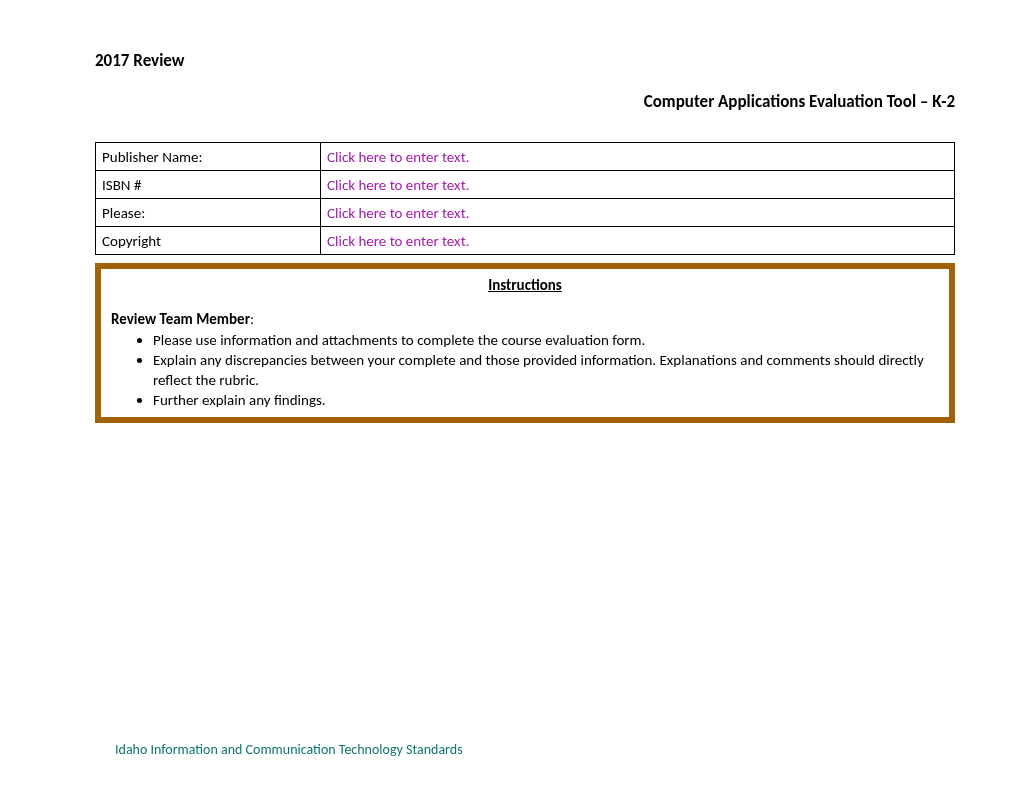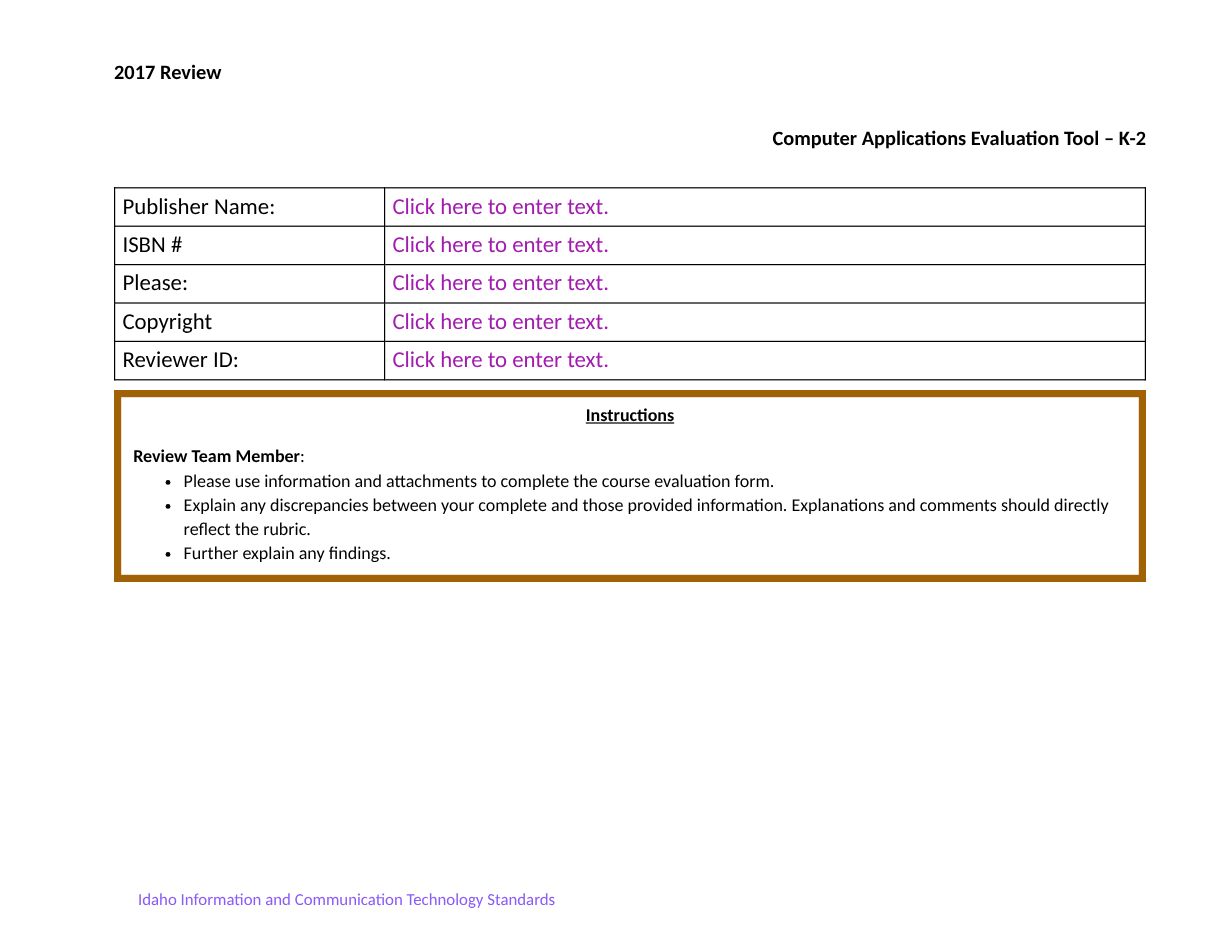--- a/index.html
+++ b/index.html
@@ -12,39 +12,39 @@
       background: #ffffff;
       width: 1020px;
       height: 788px;
       padding: 50px 65px 30px 95px;
       position: relative;
     }
     .header-1 {
       font-size: 17px;
       font-weight: bold;
       color: #000;
-      margin-bottom: 34px;
+      margin-bottom: 20px;
     }
     .header-2 {
       font-size: 17px;
       font-weight: bold;
       color: #000;
       margin-bottom: 30px;
       text-align: right;
     }
     .form-table {
       width: 100%;
       border-collapse: collapse;
       border: 1px solid #000;
       margin-bottom: 8px;
     }
     .form-table td {
       border: 1px solid #000;
       padding: 4px 6px;
-      font-size: 19px;
+      font-size: 15px;
       vertical-align: middle;
       height: 28px;
     }
     .form-table td.label-cell {
       width: 225px;
       color: #000;
     }
     .form-table td.input-cell {
       color: #a21caf;
     }
@@ -73,21 +73,21 @@
       margin-bottom: 0;
     }
     .instructions-box li {
       margin-bottom: 0px;
     }
     .footer {
       position: absolute;
       bottom: 30px;
       left: 115px;
       font-size: 14px;
-      color: #8b5cf6;
+      color: #0f766e;
     }
   </style>
 </head>
 <body>
 
 <div class="header-1">2017 Review</div>
 <div class="header-2">Computer Applications Evaluation Tool – K-2</div>
 
 <table class="form-table">
   <tbody>
@@ -100,24 +100,20 @@
     <td class="input-cell">Click here to enter text.</td>
   </tr>
   <tr>
     <td class="label-cell">Please:</td>
     <td class="input-cell">Click here to enter text.</td>
   </tr>
   <tr>
     <td class="label-cell">Copyright</td>
     <td class="input-cell">Click here to enter text.</td>
   </tr>
-  <tr>
-    <td class="label-cell">Reviewer ID:</td>
-    <td class="input-cell">Click here to enter text.</td>
-  </tr>
 </tbody>
   </table>
 
 <div class="instructions-box">
   <div class="instructions-title">Instructions</div>
 
 
   <div>
     <span class="section-label">Review Team Member</span><span>:</span>
     <ul class="last">

